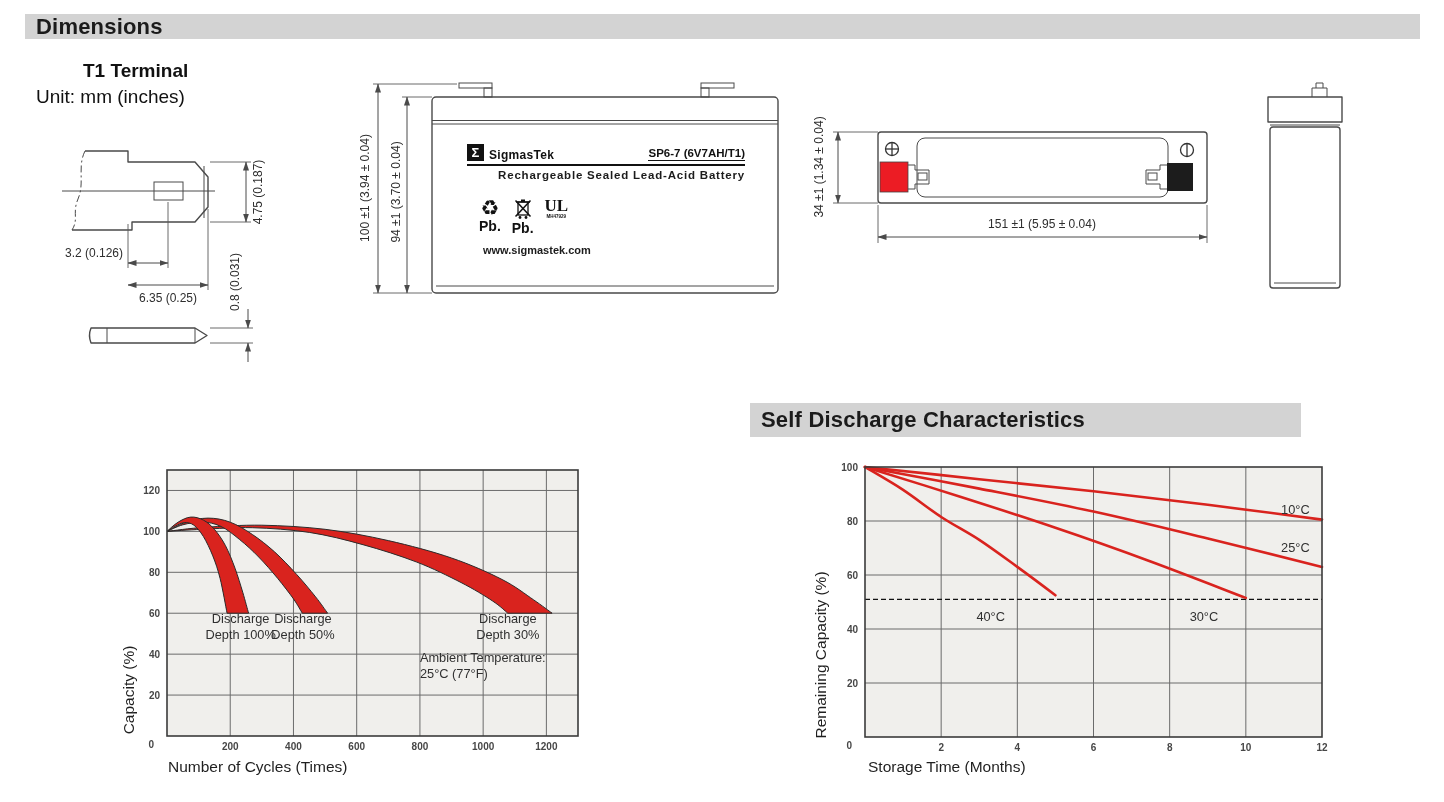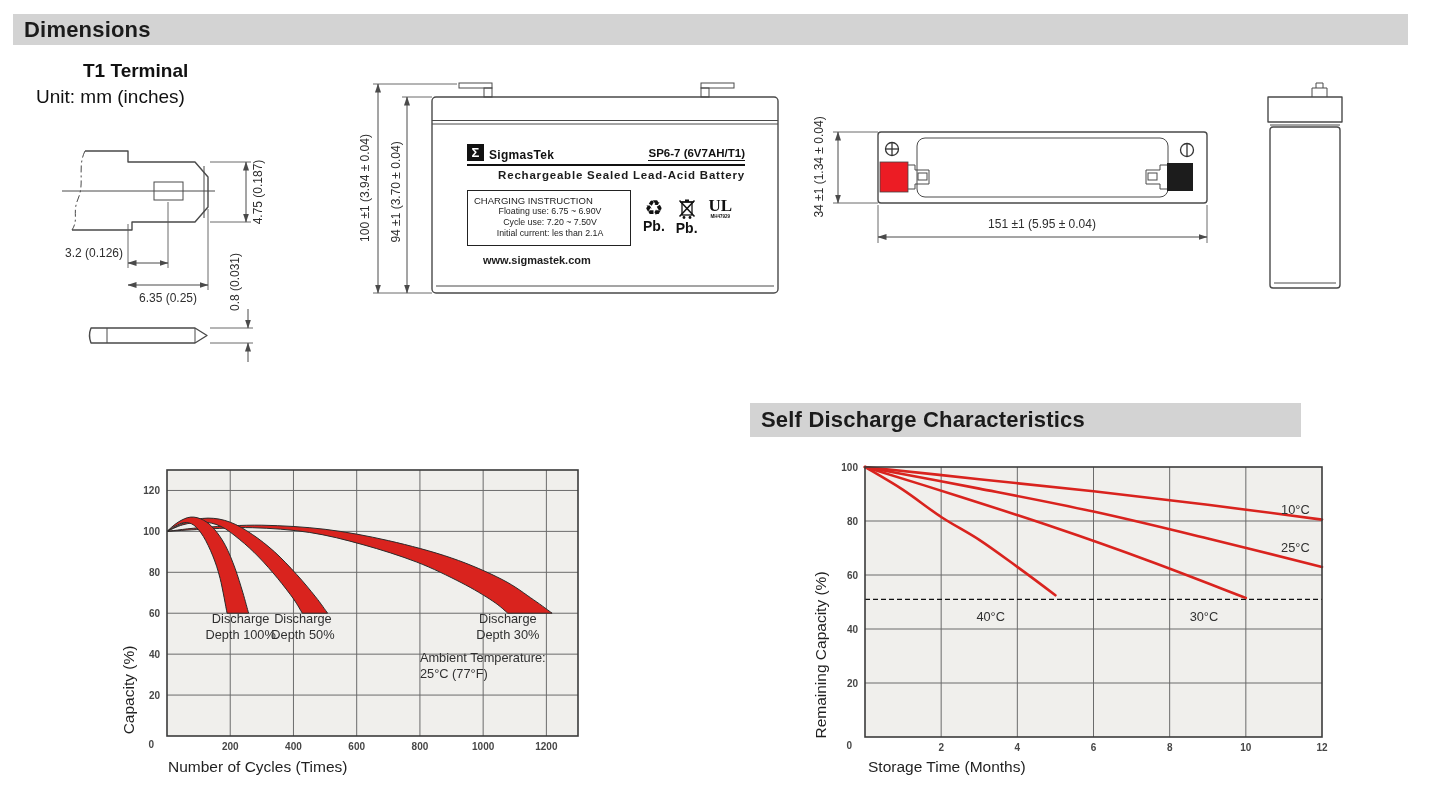--- a/index.html
+++ b/index.html
@@ -39,21 +39,21 @@
   .ul-mark{font-size:17px;font-weight:bold;color:#111;line-height:16px;
            font-family:"Liberation Serif","DejaVu Serif",serif;}
   .ulcode{font-size:4.5px;font-weight:bold;color:#111;}
   .website{font-size:11px;font-weight:bold;color:#1c1c1c;margin-top:8px;margin-left:16px;}
 </style>
 </head>
 <body>
 
 <div class="page">
 
-  <div class="section-bar" style="left:13px;top:14px;width:1395px;height:31px;">
+  <div class="section-bar" style="left:25px;top:14px;width:1395px;height:25px;">
     <span>Dimensions</span>
   </div>
 
   <div class="subhead-bold" style="left:40px;top:60px;margin-left:43px;">T1 Terminal</div>
   <div class="subhead" style="left:36px;top:86px;">Unit: mm (inches)</div>
 
   <svg class="abs" style="left:55px;top:125px;" width="250" height="250" viewBox="0 0 250 250">
     <defs>
       <marker id="ae" markerWidth="9" markerHeight="8" refX="8.5" refY="3" orient="auto" markerUnits="userSpaceOnUse">
         <path d="M0,0L9,3L0,6Z" fill="#4a4a4a"></path>
@@ -121,26 +121,20 @@
     
     <div class="batlabel">
       <div class="brandrow">
         <div class="sigmabox">Σ</div>
         <div class="brand">SigmasTek</div>
         <div class="model">SP6-7 (6V7AH/T1)</div>
       </div>
       <div class="rule"></div>
       <div class="battype">Rechargeable Sealed Lead-Acid Battery</div>
       <div class="chargerow">
-        <div class="chargebox">
-          <div class="chargetitle">CHARGING INSTRUCTION</div>
-          <div class="chargeline">Floating use: 6.75 ~ 6.90V</div>
-          <div class="chargeline">Cycle use: 7.20 ~ 7.50V</div>
-          <div class="chargeline">Initial current: les than 2.1A</div>
-        </div>
         <div class="icons">
           <div class="icon">
             <div class="recycle">♻</div>
             <div class="pb">Pb.</div>
           </div>
           <div class="icon">
             <svg width="20" height="22" viewBox="0 0 20 22">
               <rect x="5" y="4" width="10" height="13" fill="none" stroke="#111" stroke-width="1.3"></rect>
               <line x1="3" y1="4" x2="17" y2="4" stroke="#111" stroke-width="1.3"></line>
               <rect x="8" y="1.5" width="4" height="2.5" fill="#111"></rect>

